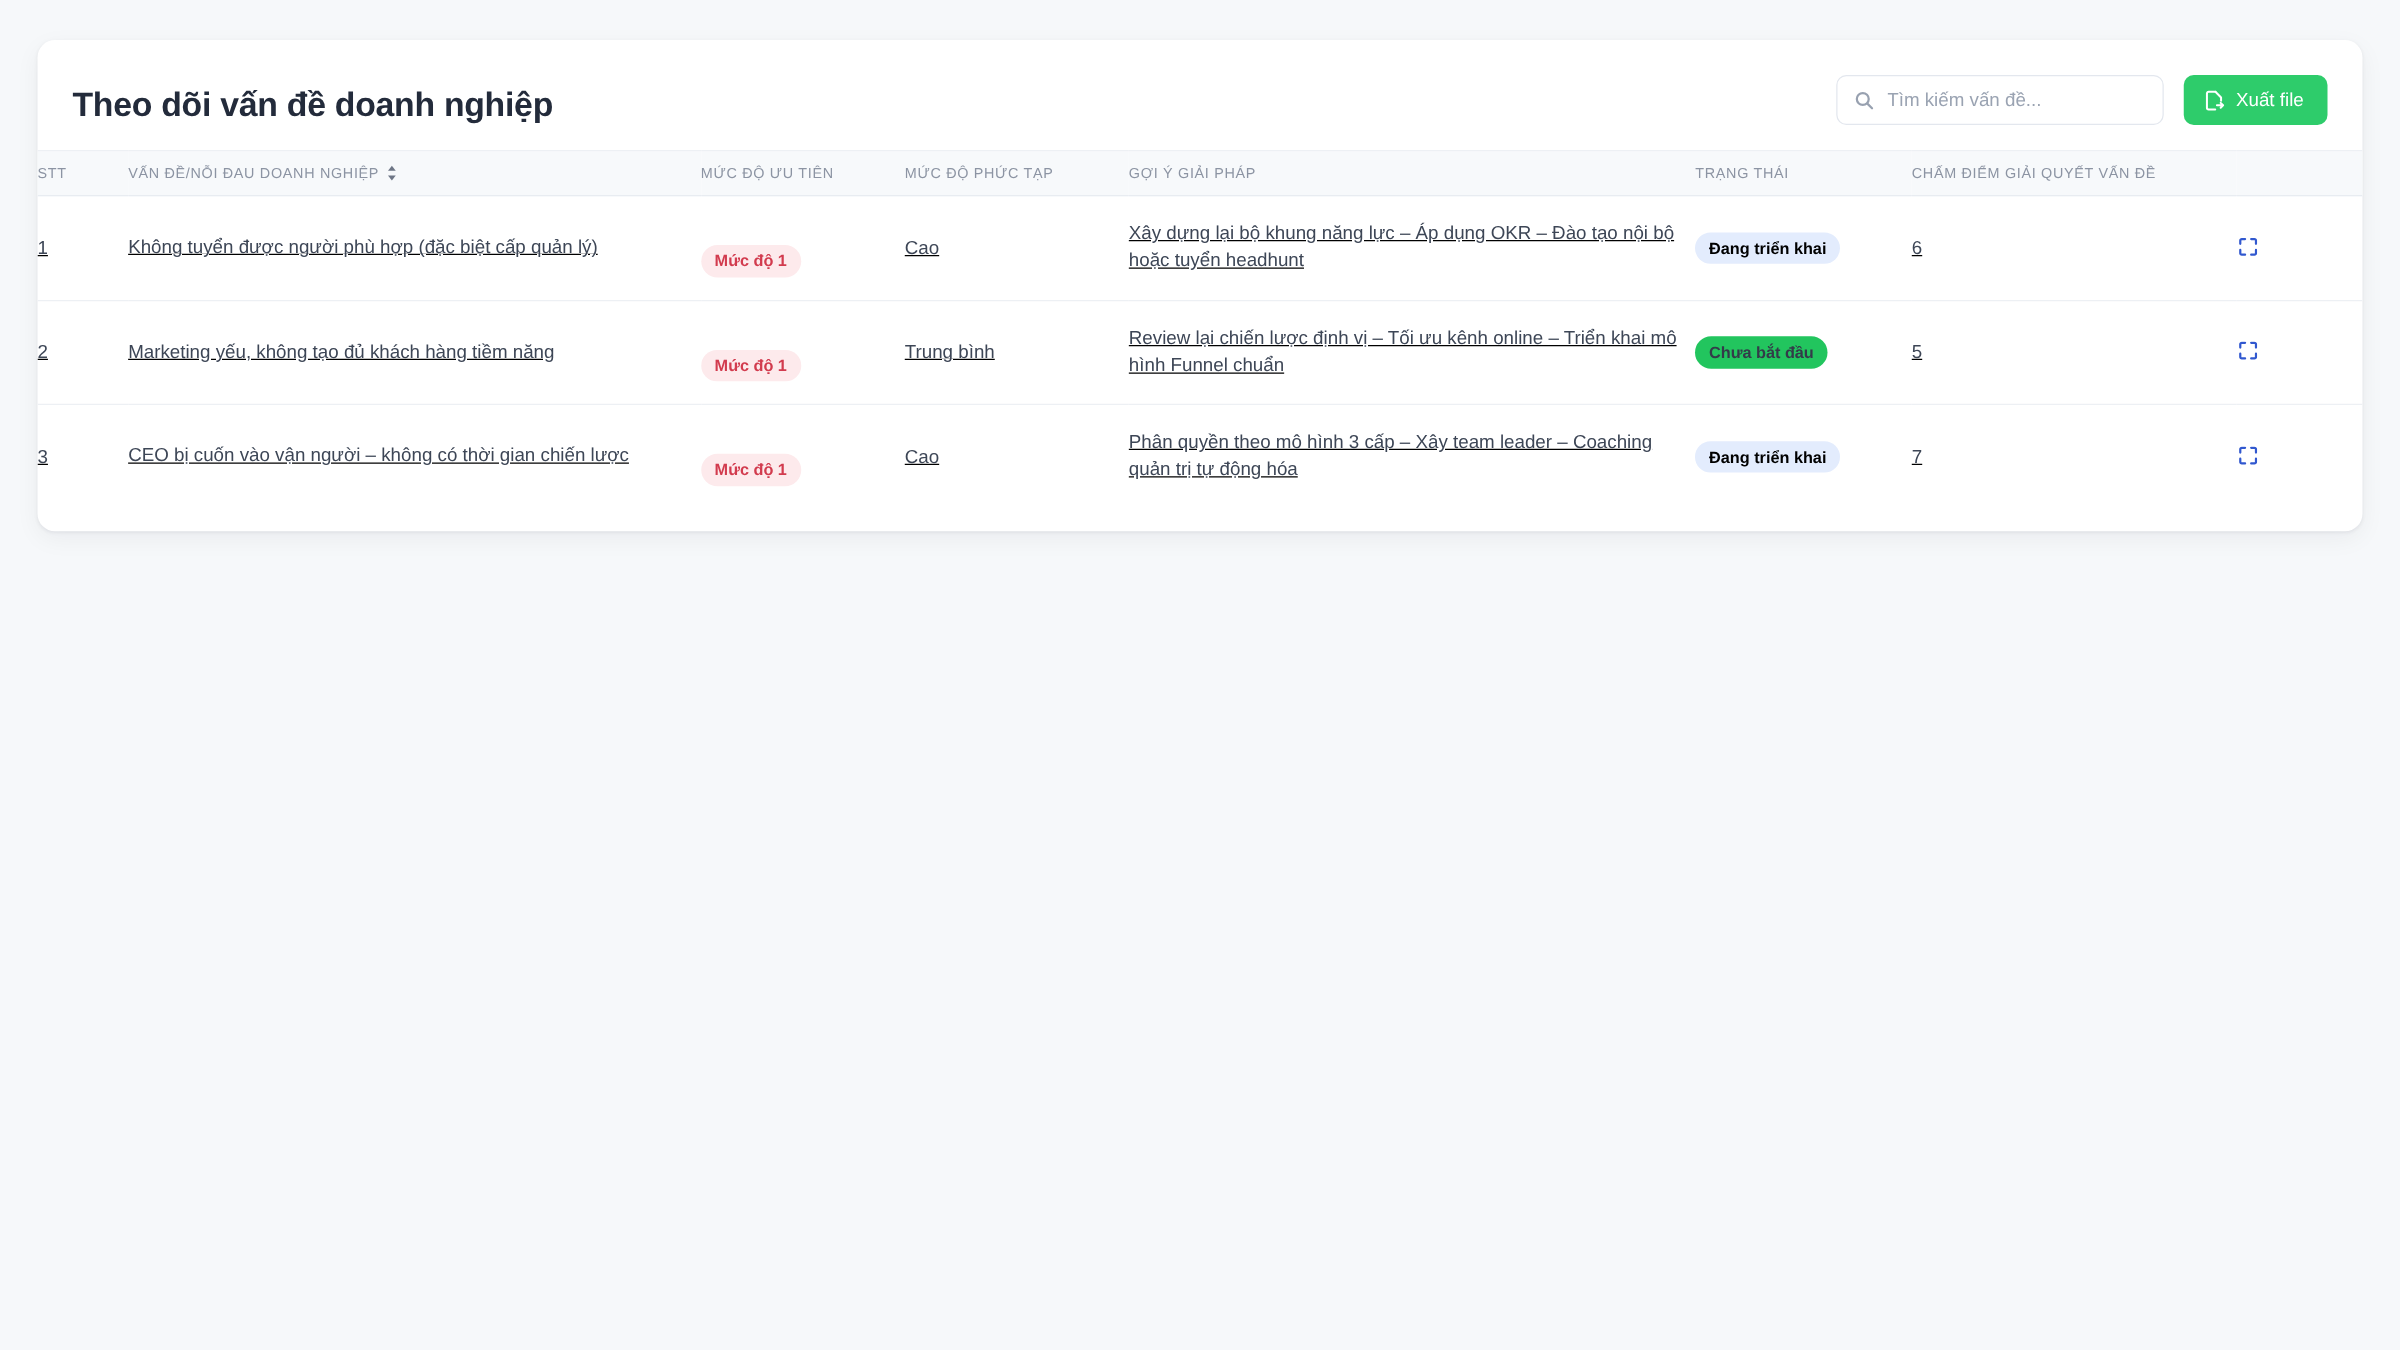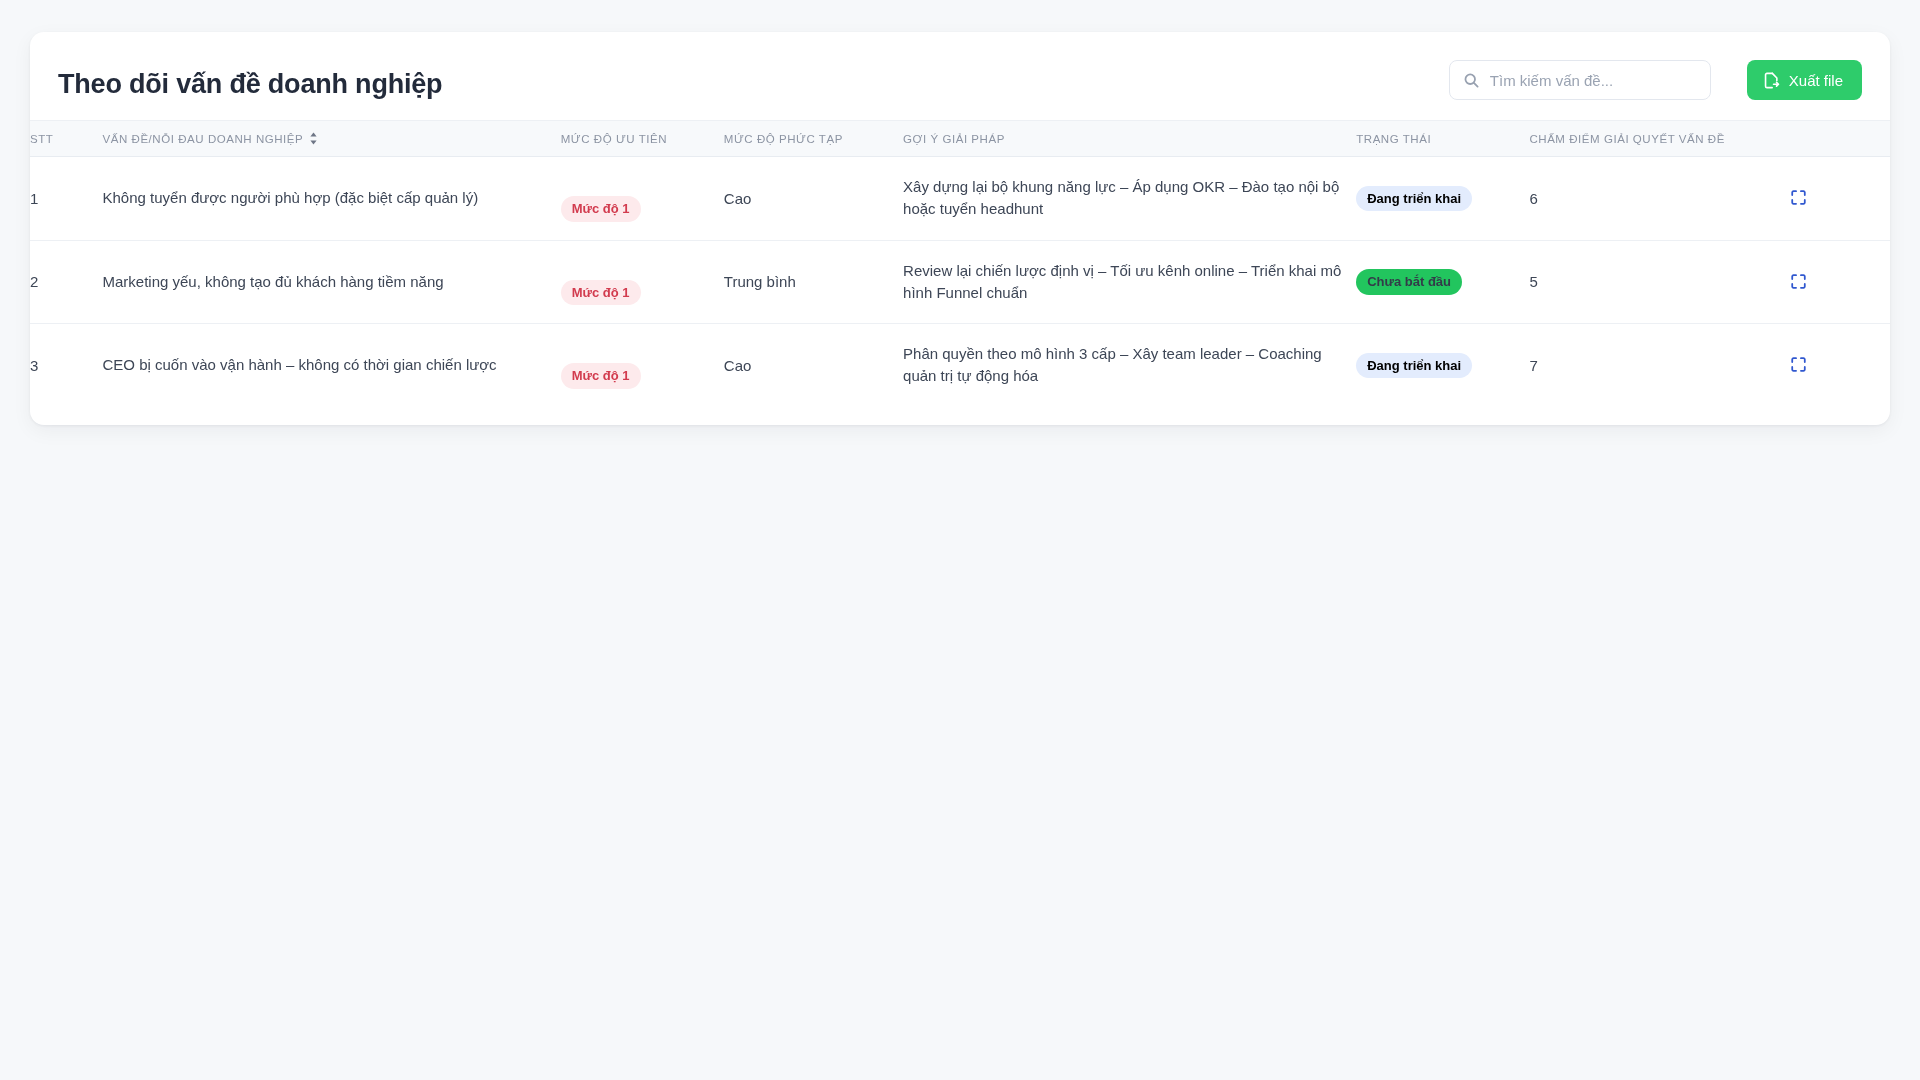--- a/index.html
+++ b/index.html
@@ -82,29 +82,29 @@
     padding: 0 19px 0 16px;
     background: #2ecc6b;
     border: none;
     border-radius: 8px;
     color: #ffffff;
     font-family: inherit;
     font-size: 15px;
     font-weight: 500;
     cursor: pointer;
     white-space: nowrap;
-    margin-left: 20px;
   }
   .export-btn svg { flex: none; display: block; }
 
   
   table.issues {
     width: 100%;
     border-collapse: collapse;
     table-layout: fixed;
+    text-decoration: underline;
   }
 
   table.issues thead th {
     background: #f7f9fb;
     border-top: 1px solid #edf0f4;
     border-bottom: 1px solid #e8ecf1;
     font-size: 11.5px;
     font-weight: 500;
     letter-spacing: 0.55px;
     color: #8c94a3;
@@ -296,21 +296,21 @@
             <path d="M14.7 10.6v2.8a1.3 1.3 0 0 1-1.3 1.3h-2.8"></path>
             <path d="M5.4 14.7H2.6a1.3 1.3 0 0 1-1.3-1.3v-2.8"></path>
           </svg>
         </span>
       </button>
     </td>
   </tr>
 
   <tr>
     <td class="c-stt">3</td>
-    <td class="c-issue">CEO bị cuốn vào vận hành – không có thời gian chiến lược</td>
+    <td class="c-issue">CEO bị cuốn vào vận người – không có thời gian chiến lược</td>
     <td class="c-prio">
       <span class="badge prio-1">Mức độ 1</span>
     </td>
     <td class="c-cplx">Cao</td>
     <td class="c-sol">Phân quyền theo mô hình 3 cấp – Xây team leader – Coaching quản trị tự động hóa</td>
     <td class="c-stat">
       <span class="badge st-progress">Đang triển khai</span>
     </td>
     <td class="c-score">7</td>
     <td class="c-act">

